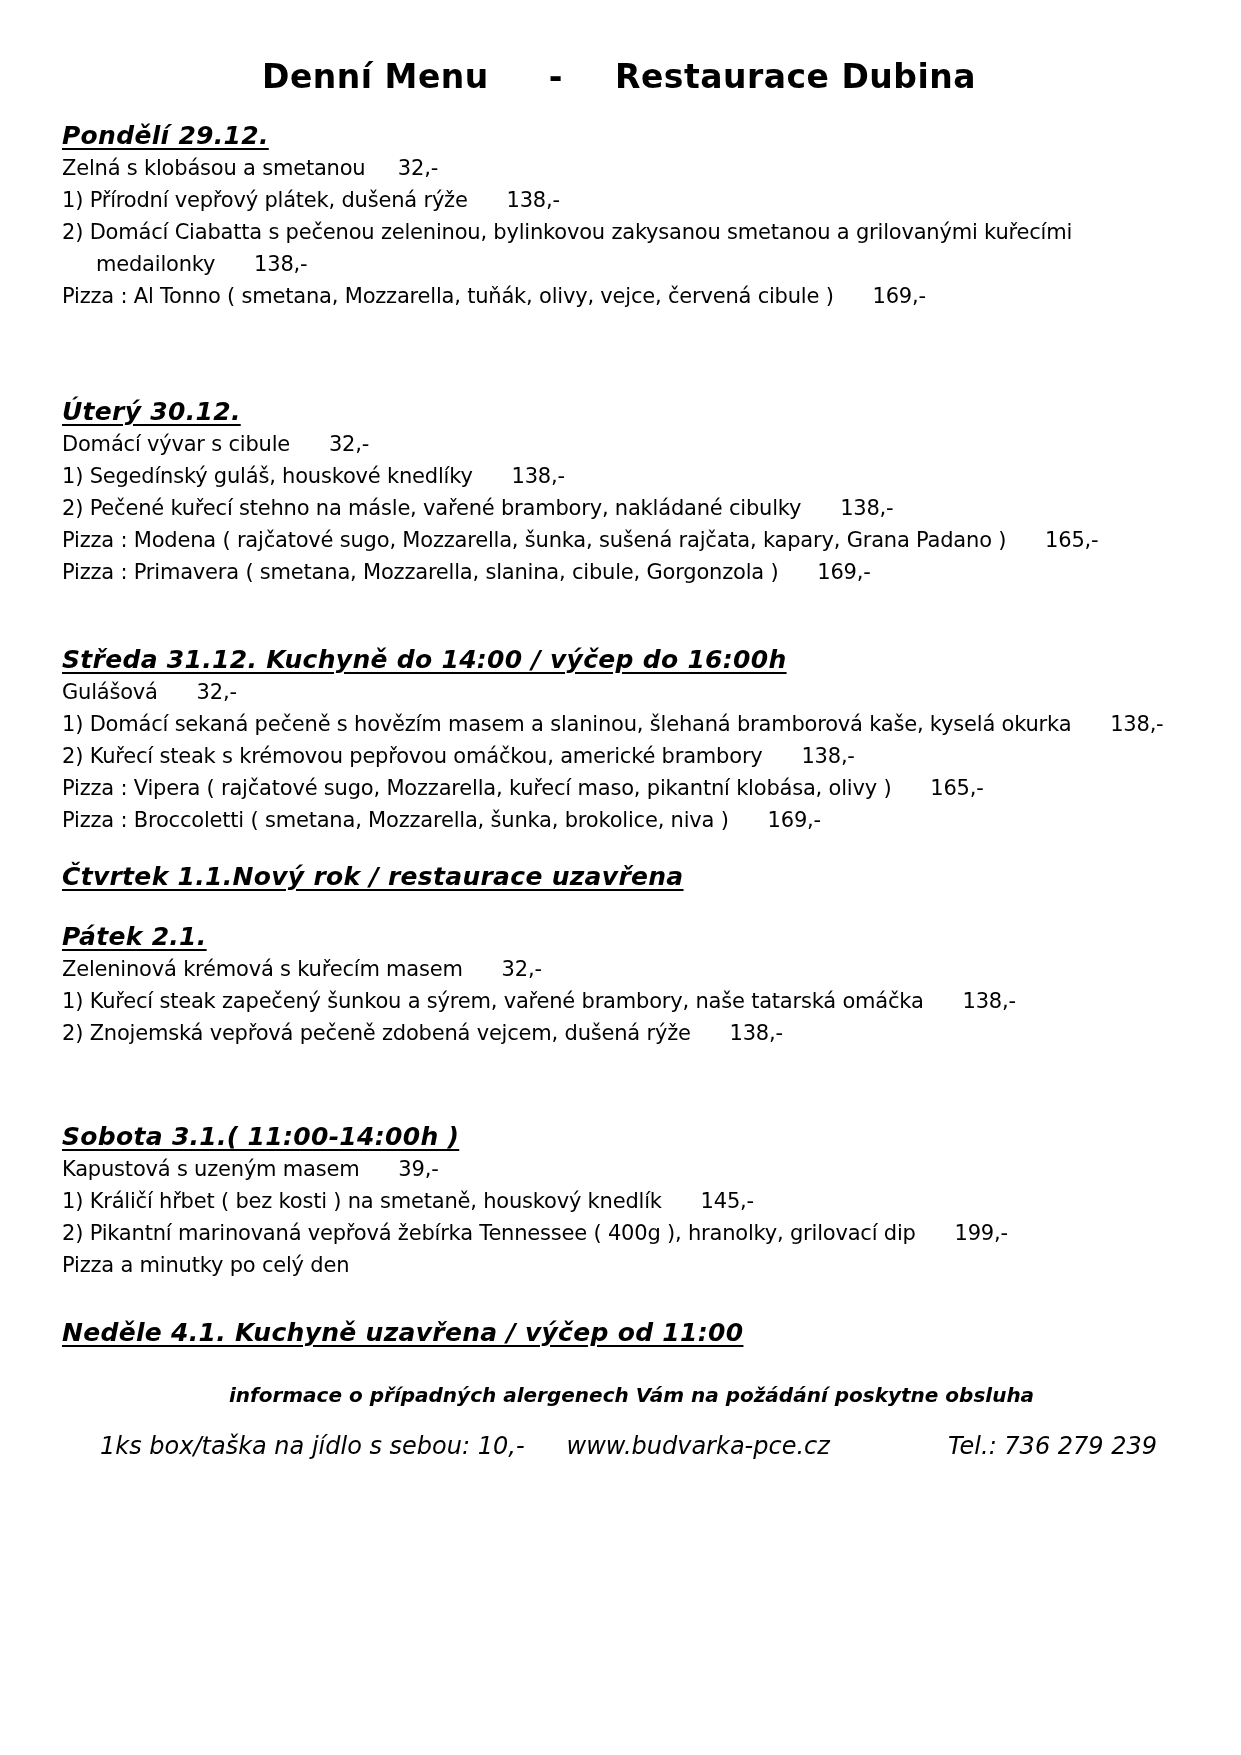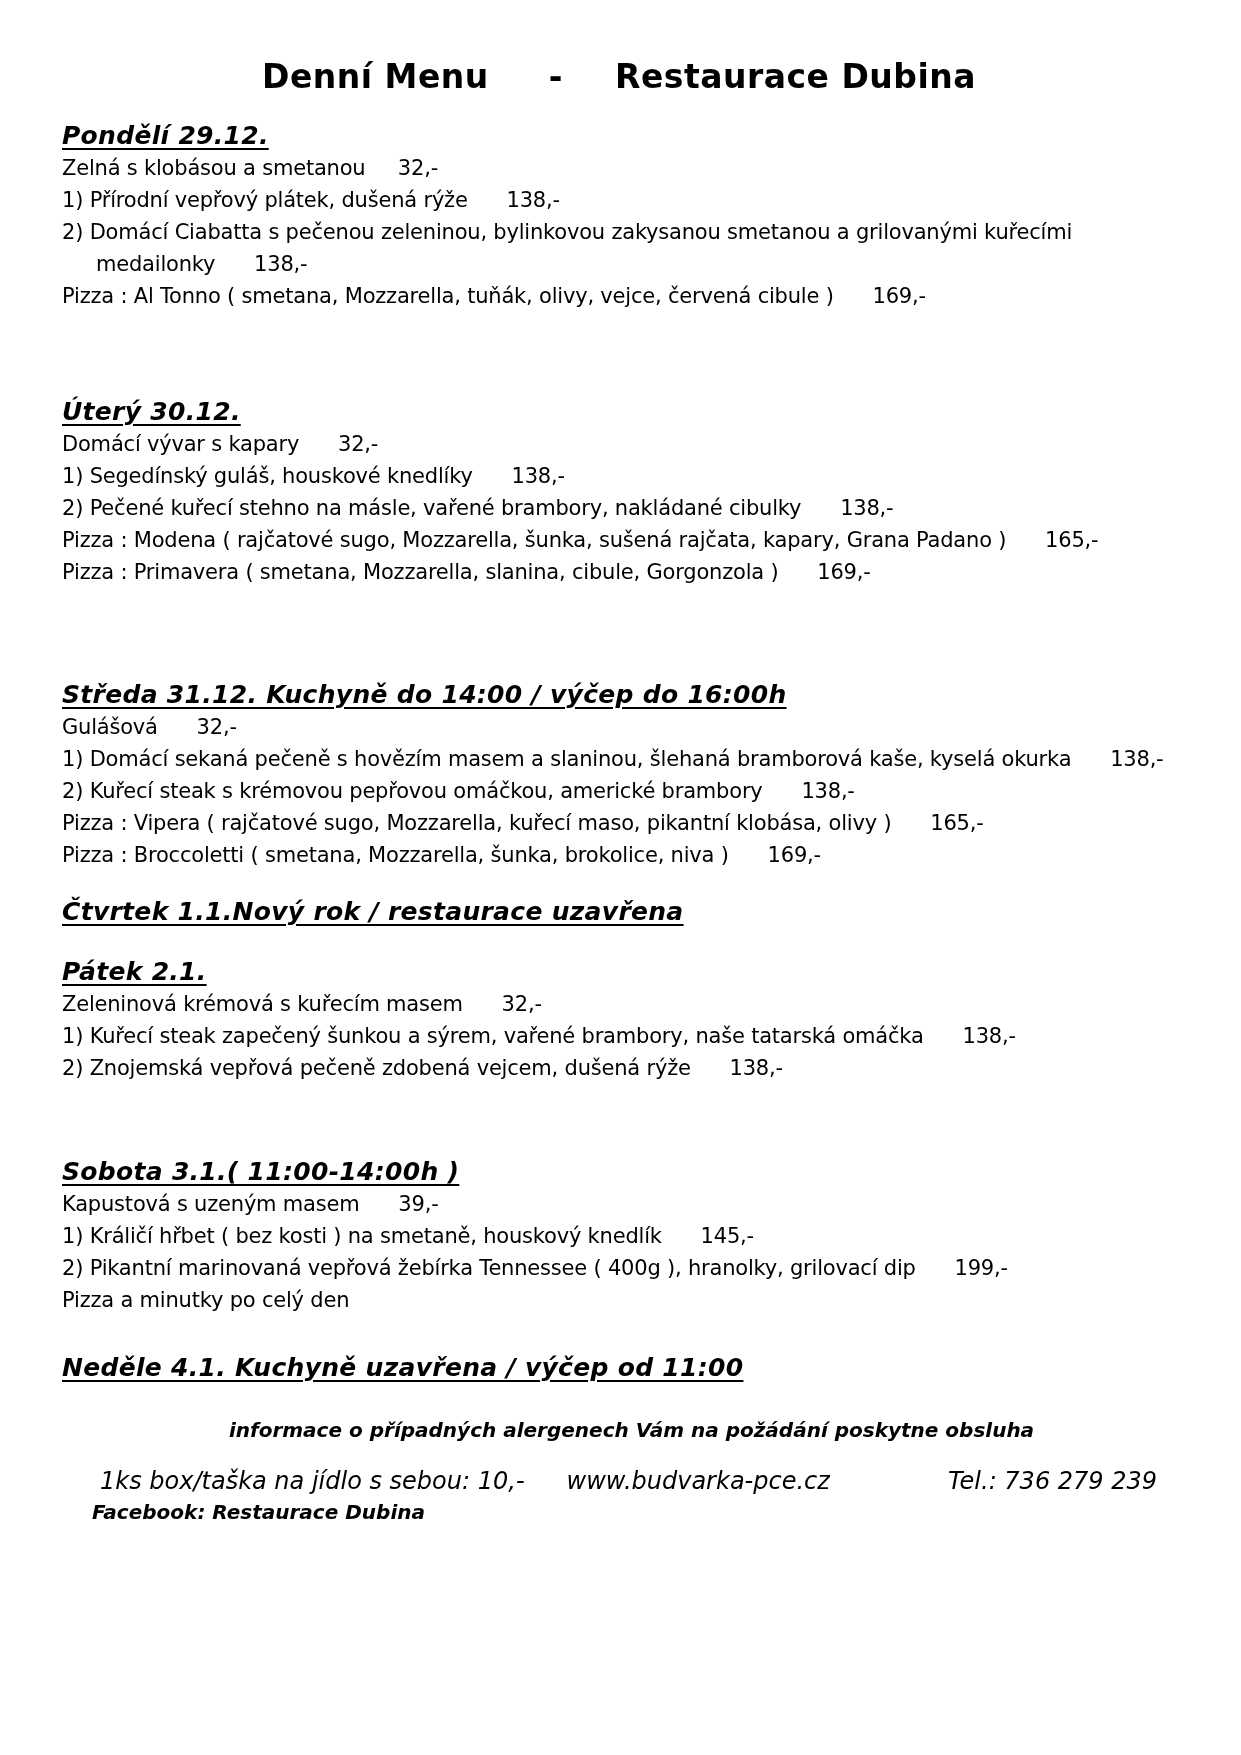--- a/index.html
+++ b/index.html
@@ -95,27 +95,27 @@
       <div class="menu-section" style="margin-top: 22px;">
     <div class="section-heading">Pondělí 29.12.</div>
   <div class="menu-line">Zelná s klobásou a smetanou     32,-</div>
         <div class="menu-line">1) Přírodní vepřový plátek, dušená rýže      138,-</div>
         <div class="menu-line">2) Domácí Ciabatta s pečenou zeleninou, bylinkovou zakysanou smetanou a grilovanými kuřecími</div>
         <div class="menu-line indent">medailonky      138,-</div>
         <div class="menu-line">Pizza : Al Tonno ( smetana, Mozzarella, tuňák, olivy, vejce, červená cibule )      169,-</div>
       </div>
       <div class="menu-section" style="margin-top: 84px;">
     <div class="section-heading">Úterý 30.12.</div>
-  <div class="menu-line">Domácí vývar s kapary      32,-</div>
+  <div class="menu-line">Domácí vývar s cibule      32,-</div>
         <div class="menu-line">1) Segedínský guláš, houskové knedlíky      138,-</div>
         <div class="menu-line">2) Pečené kuřecí stehno na másle, vařené brambory, nakládané cibulky      138,-</div>
         <div class="menu-line">Pizza : Modena ( rajčatové sugo, Mozzarella, šunka, sušená rajčata, kapary, Grana Padano )      165,-</div>
         <div class="menu-line">Pizza : Primavera ( smetana, Mozzarella, slanina, cibule, Gorgonzola )      169,-</div>
       </div>
-      <div class="menu-section" style="margin-top: 91px;">
+      <div class="menu-section" style="margin-top: 56px;">
     <div class="section-heading">Středa 31.12. Kuchyně do 14:00 / výčep do 16:00h</div>
   <div class="menu-line">Gulášová      32,-</div>
         <div class="menu-line">1) Domácí sekaná pečeně s hovězím masem a slaninou, šlehaná bramborová kaše, kyselá okurka      138,-</div>
         <div class="menu-line">2) Kuřecí steak s krémovou pepřovou omáčkou, americké brambory      138,-</div>
         <div class="menu-line">Pizza : Vipera ( rajčatové sugo, Mozzarella, kuřecí maso, pikantní klobása, olivy )      165,-</div>
         <div class="menu-line">Pizza : Broccoletti ( smetana, Mozzarella, šunka, brokolice, niva )      169,-</div>
       </div>
       <div class="menu-section" style="margin-top: 25px;">
     <div class="section-heading">Čtvrtek 1.1.Nový rok / restaurace uzavřena</div>
   </div>
@@ -138,15 +138,14 @@
     </div>
 
   <div class="allergen-note">informace o případných alergenech Vám na požádání poskytne obsluha</div>
 
   <div class="contact-row">
     <span>1ks box/taška na jídlo s sebou: 10,-</span>
     <span class="contact-website">www.budvarka-pce.cz</span>
     <span class="contact-phone">Tel.: 736 279 239</span>
   </div>
 
-  <div class="facebook-line">Facebook: Restaurace Dubina</div>
 
 </div>
 
 </body></html>

